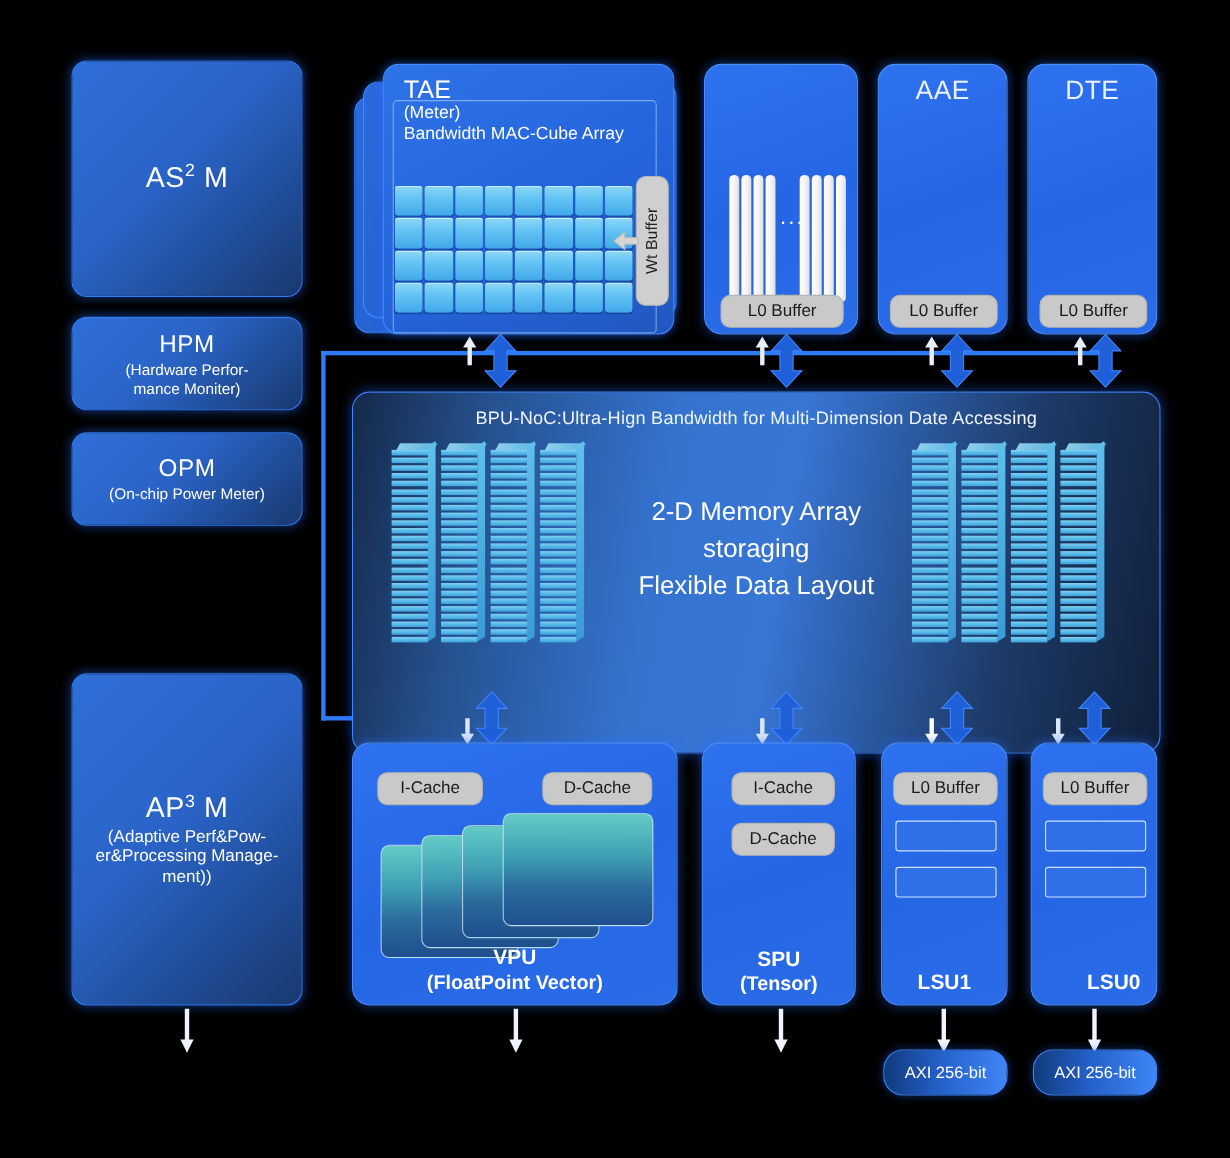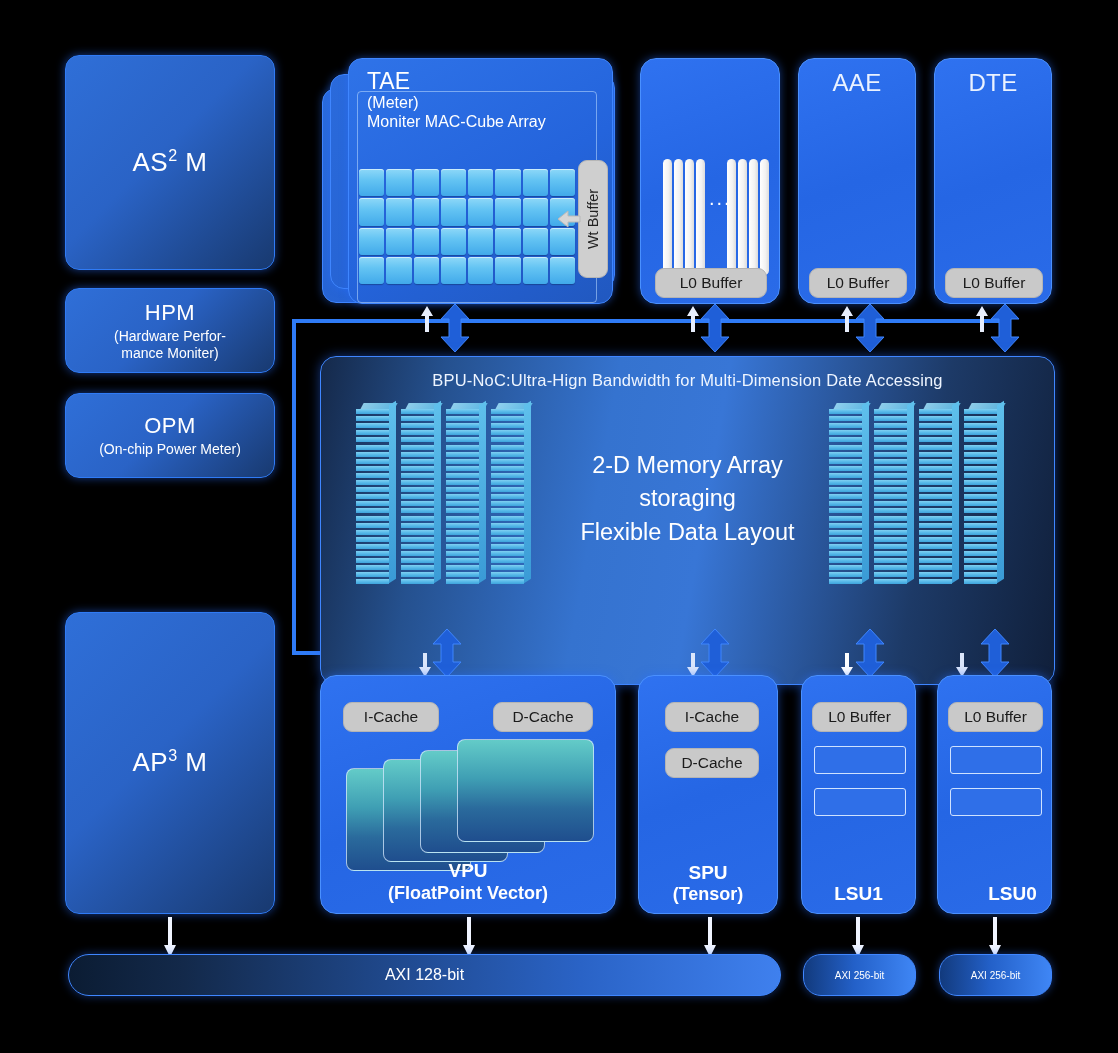--- a/index.html
+++ b/index.html
@@ -105,21 +105,21 @@
   .emptybox { position:absolute; border:1px solid #cfe2ff; border-radius:3px; background:#2f6fe8; }
   .axi-long2 {
     border-radius: 22px; border:1.5px solid #3f86ff;
     background: linear-gradient(90deg,#0b1c33 0%, #13294a 16%, #1e4585 42%, #2a63c6 72%, #3f80ee 100%);
     display:flex; align-items:center; justify-content:center; font-size:16px;
     box-shadow: 0 0 10px rgba(40,110,255,.45);
   }
   .axi-small {
     border-radius: 18px; border:1.5px solid #3f86ff;
     background: linear-gradient(90deg,#123a7d 0%, #2360c8 45%, #3f86f5 100%);
-    display:flex; align-items:center; justify-content:center; font-size:10px;
+    display:flex; align-items:center; justify-content:center; font-size:15px;
     box-shadow: 0 0 9px rgba(40,110,255,.45);
   }
 
   
   .busline { position:absolute; background:#2f7bf6; }
   svg { display:block; overflow:visible; }
 </style>
 </head>
 <body>
 
@@ -140,30 +140,35 @@
     <div class="ttl">HPM</div>
     <div class="sub">
         <div>(Hardware Perfor-</div>
         <div>mance Moniter)</div>
       </div>
   </div>
 
 
   <div class="abs panel lcard" style="left:65px; top:612px; width:210px; height:302px;">
     <div class="ttl">AP<span class="sup">3</span> M</div>
+    <div class="sub">
+        <div>(Adaptive Perf&amp;Pow-</div>
+        <div>er&amp;Processing Manage-</div>
+        <div>ment))</div>
+      </div>
   </div>
 
   <div class="abs stackcard" style="left:322px; top:88px; width:285px; height:215px;"></div>
   <div class="abs stackcard" style="left:330px; top:74px; width:285px; height:215px;"></div>
 
   <div class="abs panel-flat" style="left:348px; top:58px; width:265px; height:246px;">
     <div class="tae-head">
       <div class="t1">TAE</div>
       <div class="t2">(Meter)</div>
-      <div class="t2">Moniter MAC-Cube Array</div>
+      <div class="t2">Bandwidth MAC-Cube Array</div>
     </div>
     <div class="grid-outline" style="left:8px; top:32px; width:240px; height:212px;"></div>
     <div class="macgrid" id="mac-grid" style="left:10px; top:110px; width:216px; height:115px;
                 grid-template-columns: repeat(8, 1fr); grid-template-rows: repeat(4, 1fr);">
         <div class="maccell"></div>
         <div class="maccell"></div>
         <div class="maccell"></div>
         <div class="maccell"></div>
         <div class="maccell"></div>
         <div class="maccell"></div>
@@ -591,23 +596,20 @@
   <svg class="abs" style="left:703px; top:917px;" width="14" height="40">
     <polygon points="7,40 13,28 9,28 9,0 5,0 5,28 1,28" fill="#f0f4ff"></polygon>
   </svg>
   <svg class="abs" style="left:851px; top:917px;" width="14" height="40">
     <polygon points="7,40 13,28 9,28 9,0 5,0 5,28 1,28" fill="#f0f4ff"></polygon>
   </svg>
   <svg class="abs" style="left:988px; top:917px;" width="14" height="40">
     <polygon points="7,40 13,28 9,28 9,0 5,0 5,28 1,28" fill="#f0f4ff"></polygon>
   </svg>
 
-  <div class="abs axi-long2" style="left:68px; top:954px; width:713px; height:42px;">
-    <span>AXI 128-bit</span>
-  </div>
   <div class="abs axi-small" style="left:803px; top:954px; width:113px; height:42px;">
     <span>AXI 256-bit</span>
   </div>
   <div class="abs axi-small" style="left:939px; top:954px; width:113px; height:42px;">
     <span>AXI 256-bit</span>
   </div>
 
 </div>
 
 </body></html>

